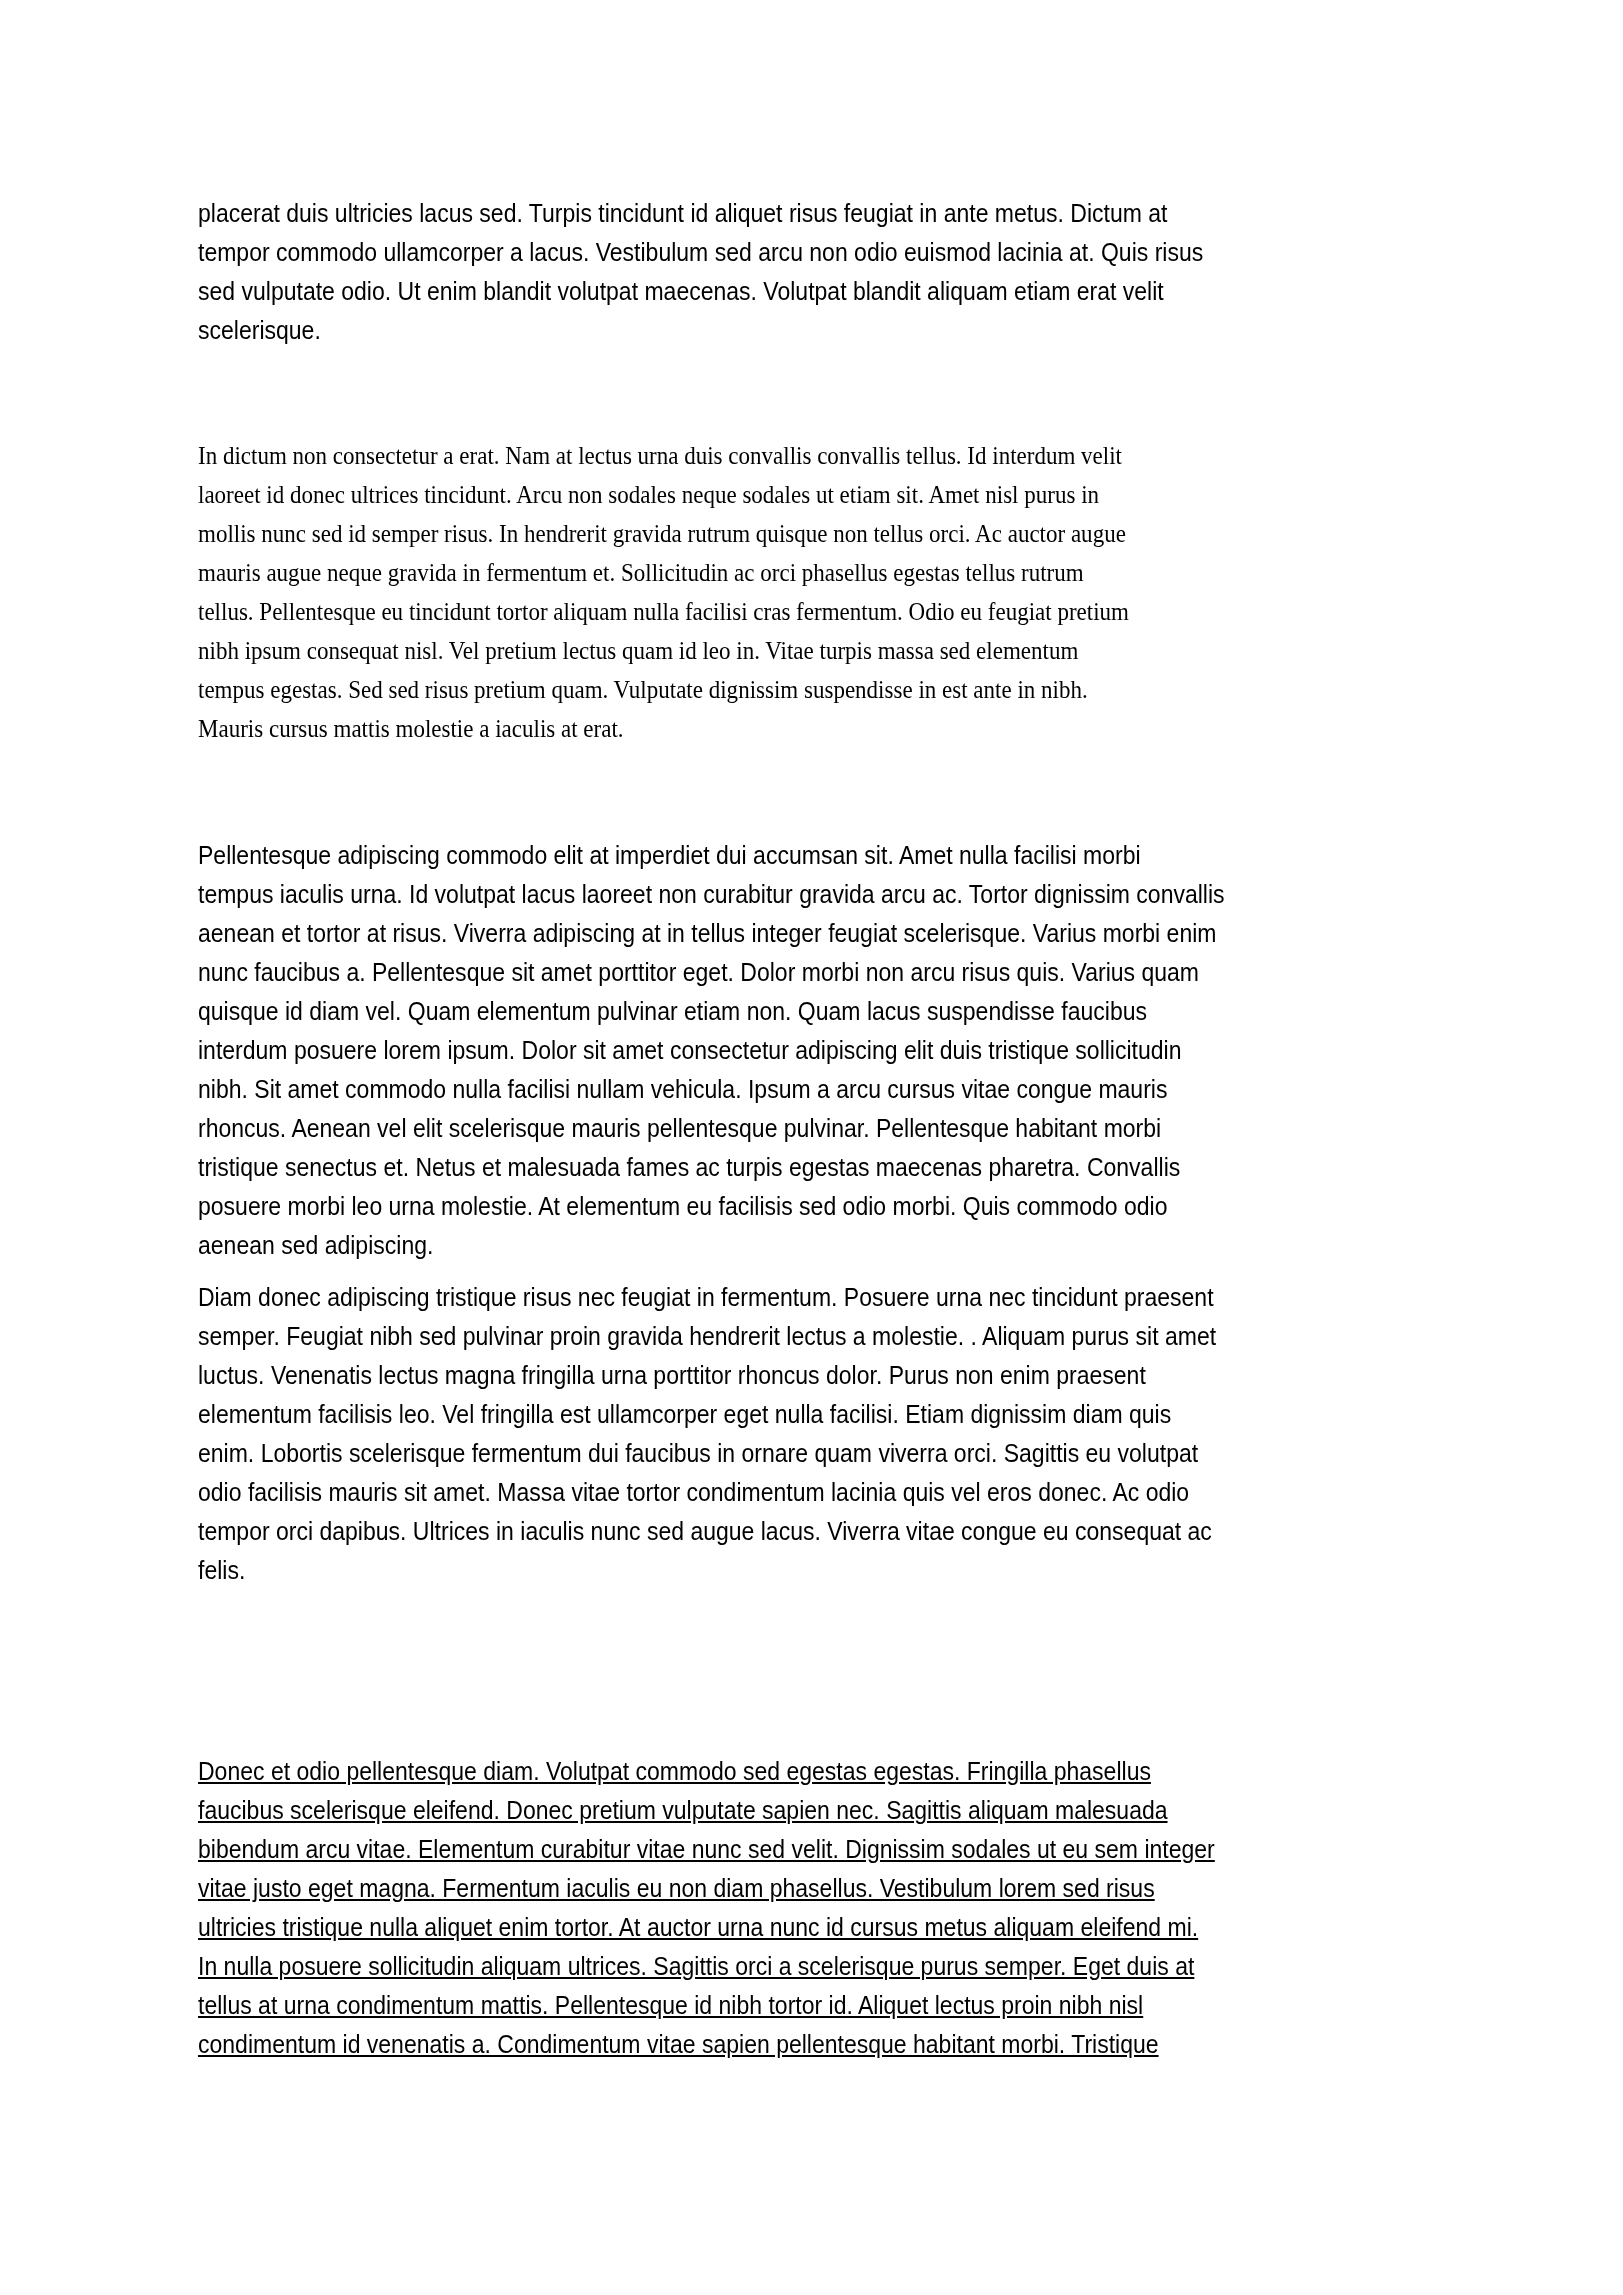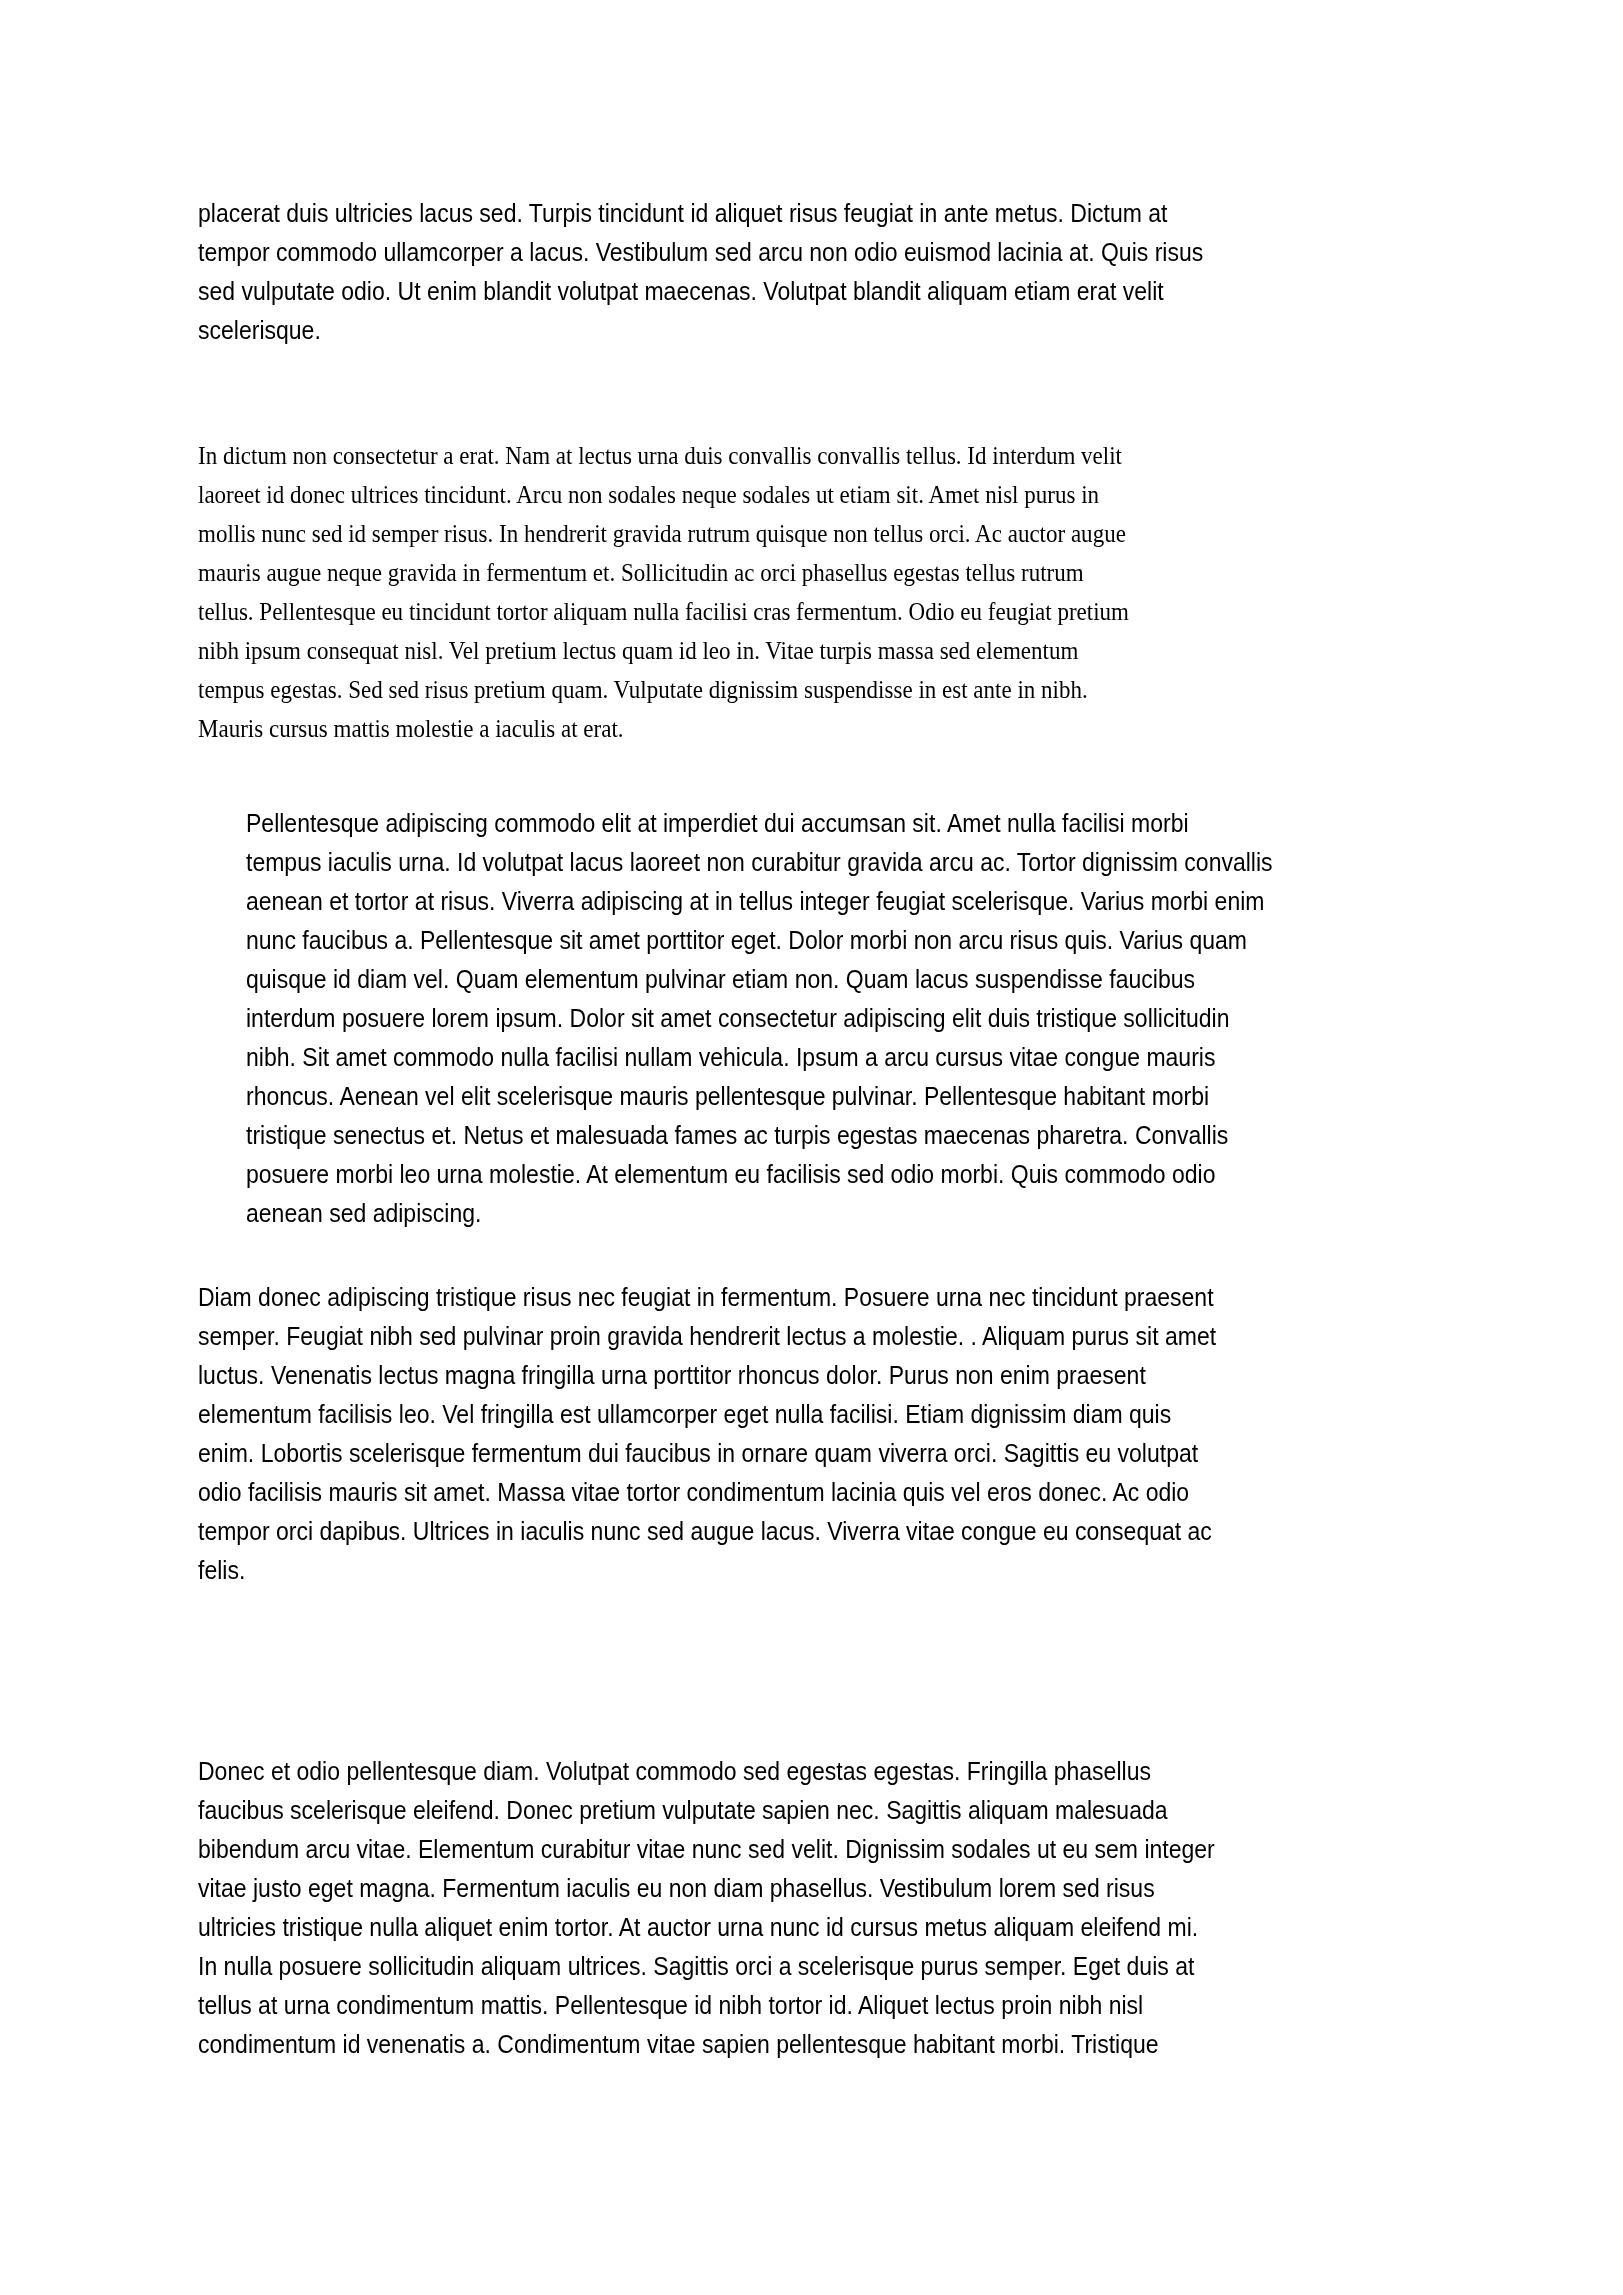--- a/index.html
+++ b/index.html
@@ -34,23 +34,23 @@
       height: 39px;
       line-height: 39px;
       font-size: 26px;
       white-space: nowrap;
       transform: scaleX(0.885);
       transform-origin: left center;
     }
     
     #p1 { top: 194px; }
     #p2 { top: 436px; font-family: Liberation Serif, serif; }
-    #p3 { top: 804px; margin-left: 48px; }
+    #p3 { top: 836px; }
     #p4 { top: 1278px; }
-    #p5 { top: 1752px; }
+    #p5 { top: 1752px; text-decoration: underline; }
   </style>
 </head>
 <body style="color: rgb(0, 0, 0); background: rgb(255, 255, 255);">
 
 <div class="page">
 
   <p class="para" id="p1">
     <span class="line">placerat duis ultricies lacus sed. Turpis tincidunt id aliquet risus feugiat in ante metus. Dictum at</span>
     <span class="line">tempor commodo ullamcorper a lacus. Vestibulum sed arcu non odio euismod lacinia at. Quis risus</span>
     <span class="line">sed vulputate odio. Ut enim blandit volutpat maecenas. Volutpat blandit aliquam etiam erat velit</span>

